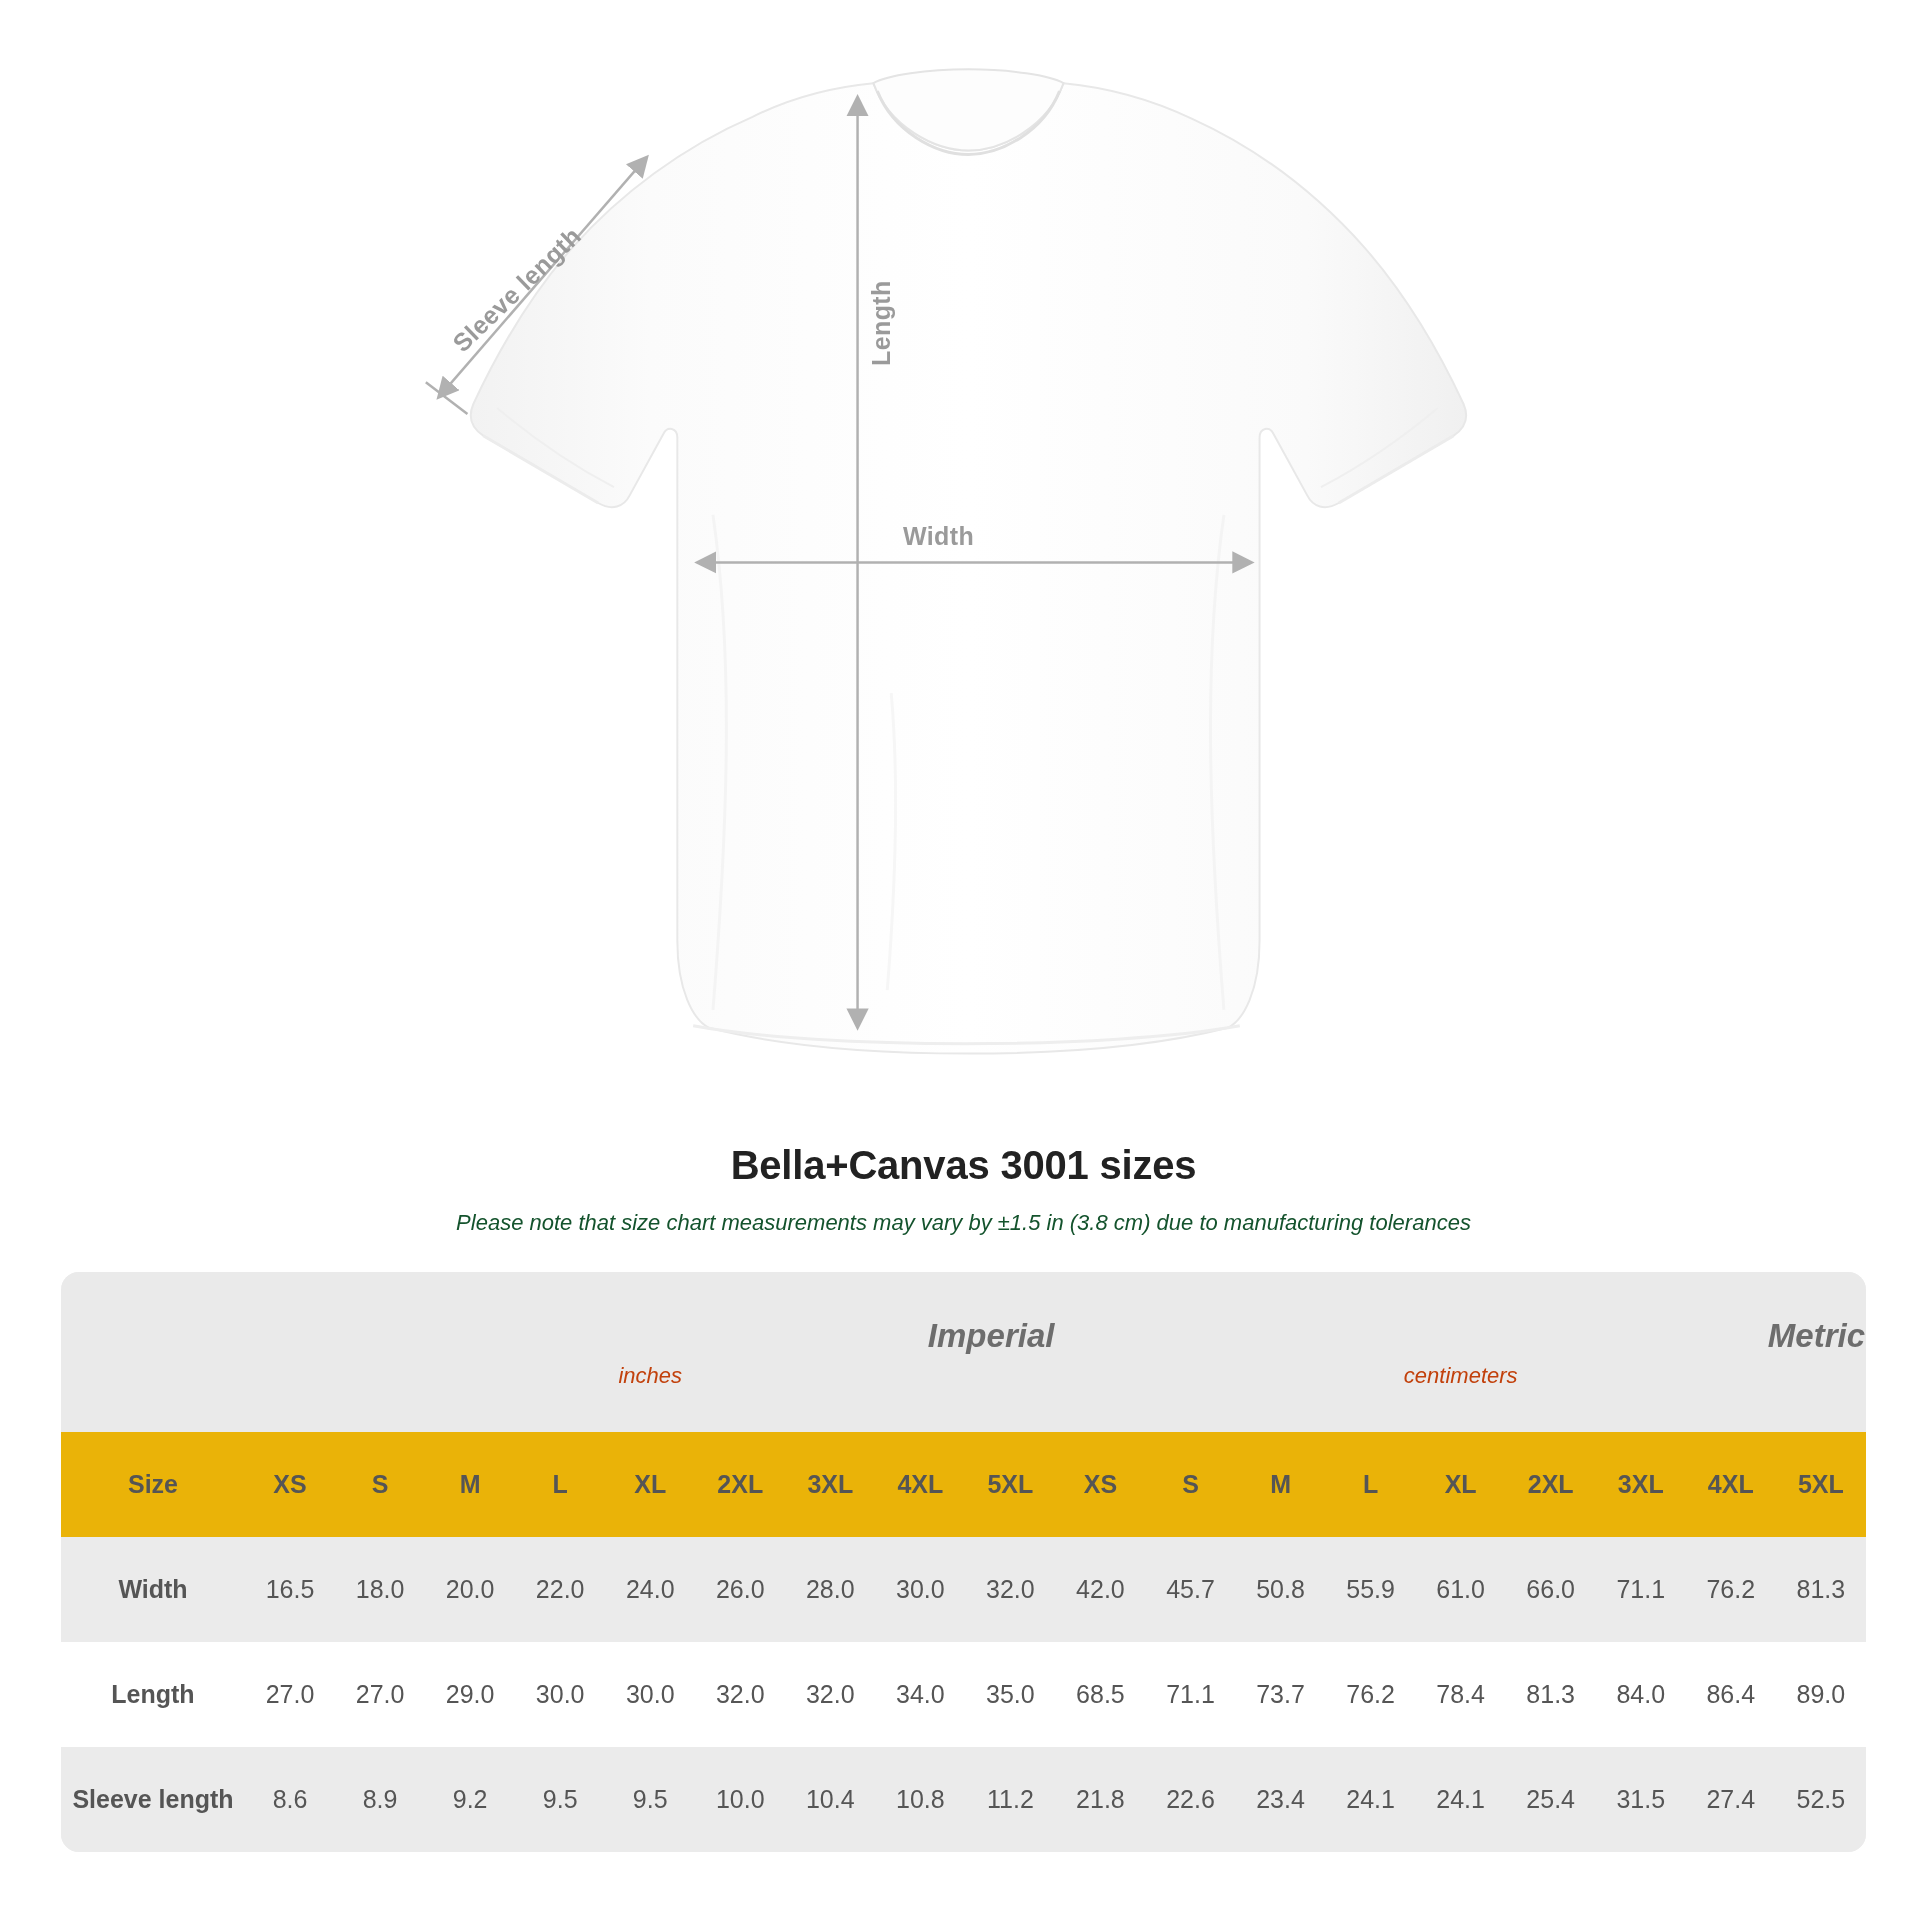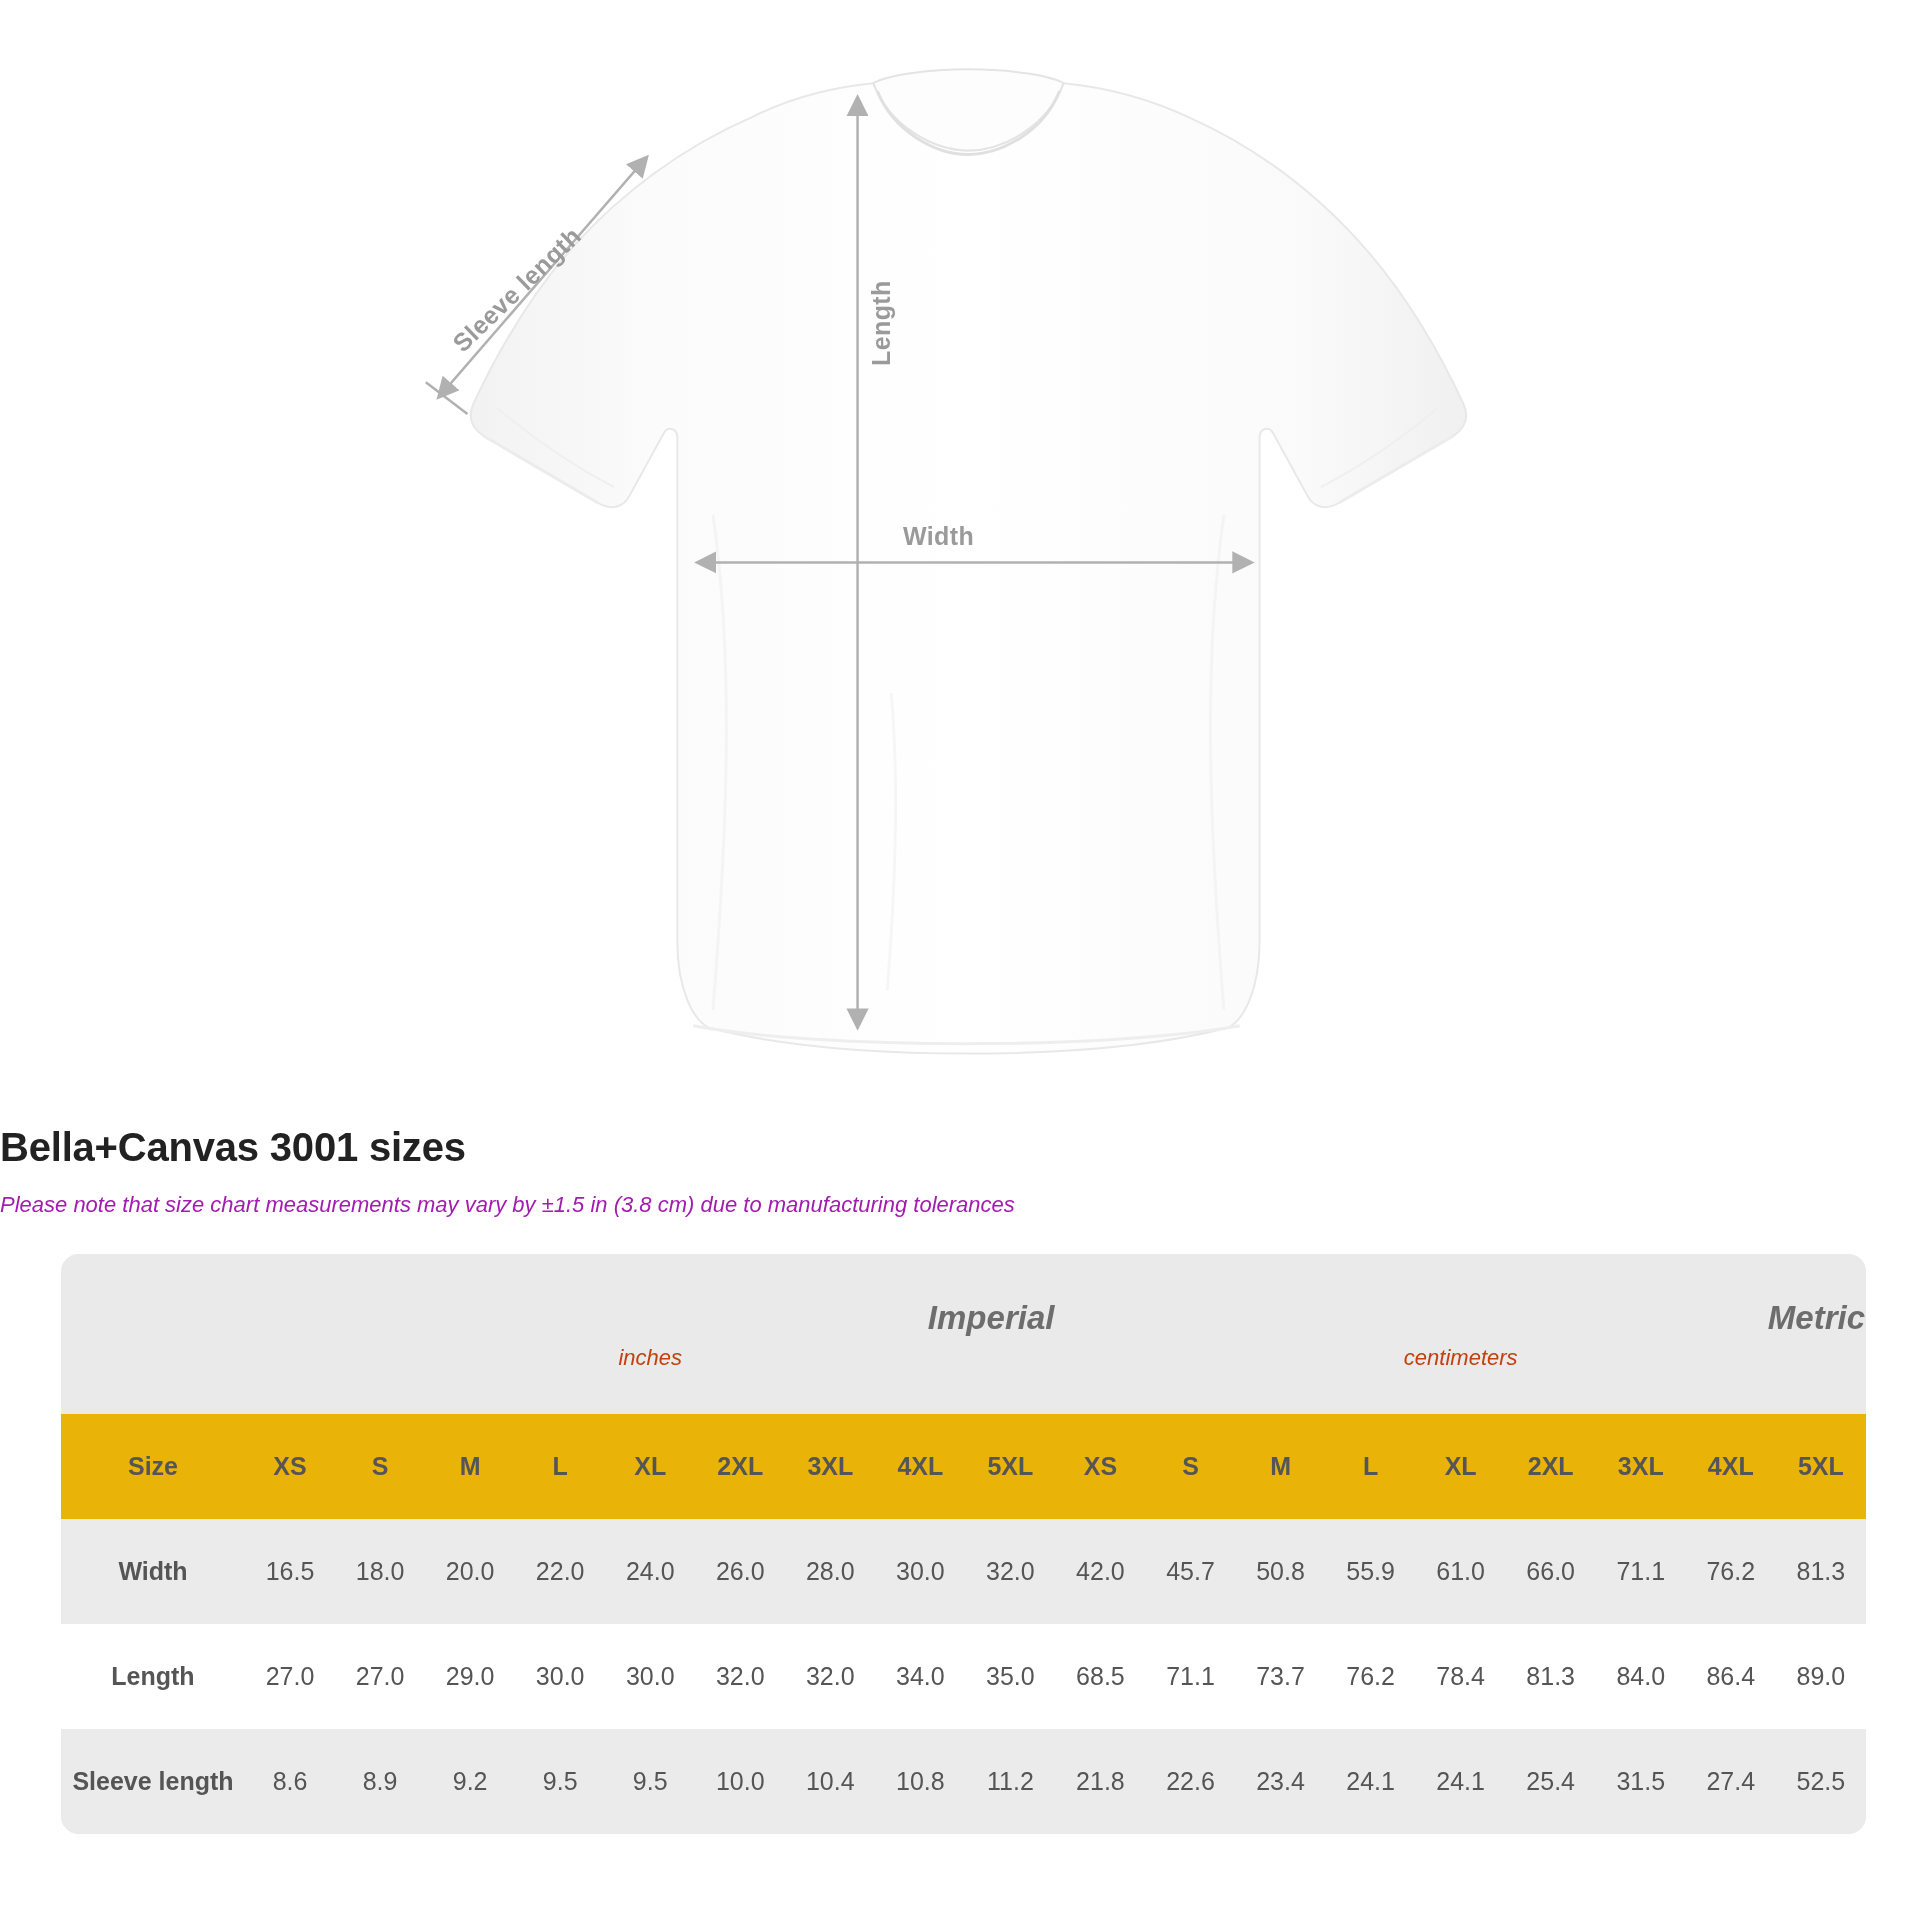--- a/index.html
+++ b/index.html
@@ -58,34 +58,34 @@
   }
   .dim-label.sleeve {
     left: 447px;
     top: 337px;
     transform: rotate(-44deg);
     transform-origin: left top;
   }
 
   
   .title-block {
-    text-align: left;
-    margin-top: 16px;
+    text-align: center;
+    margin-top: 34px;
   }
   .chart-title {
     font-size: 40px;
     font-weight: bold;
     color: #222222;
     letter-spacing: -0.2px;
   }
   .chart-note {
     margin-top: 22px;
     font-size: 22px;
     font-style: italic;
-    color: #a21caf;
+    color: #14532d;
   }
 
   
   .table-wrap {
     margin: 36px 61px 0 61px;
     border-radius: 18px;
     overflow: hidden;
     background: #eeeeee;
   }
   table.size-table {

